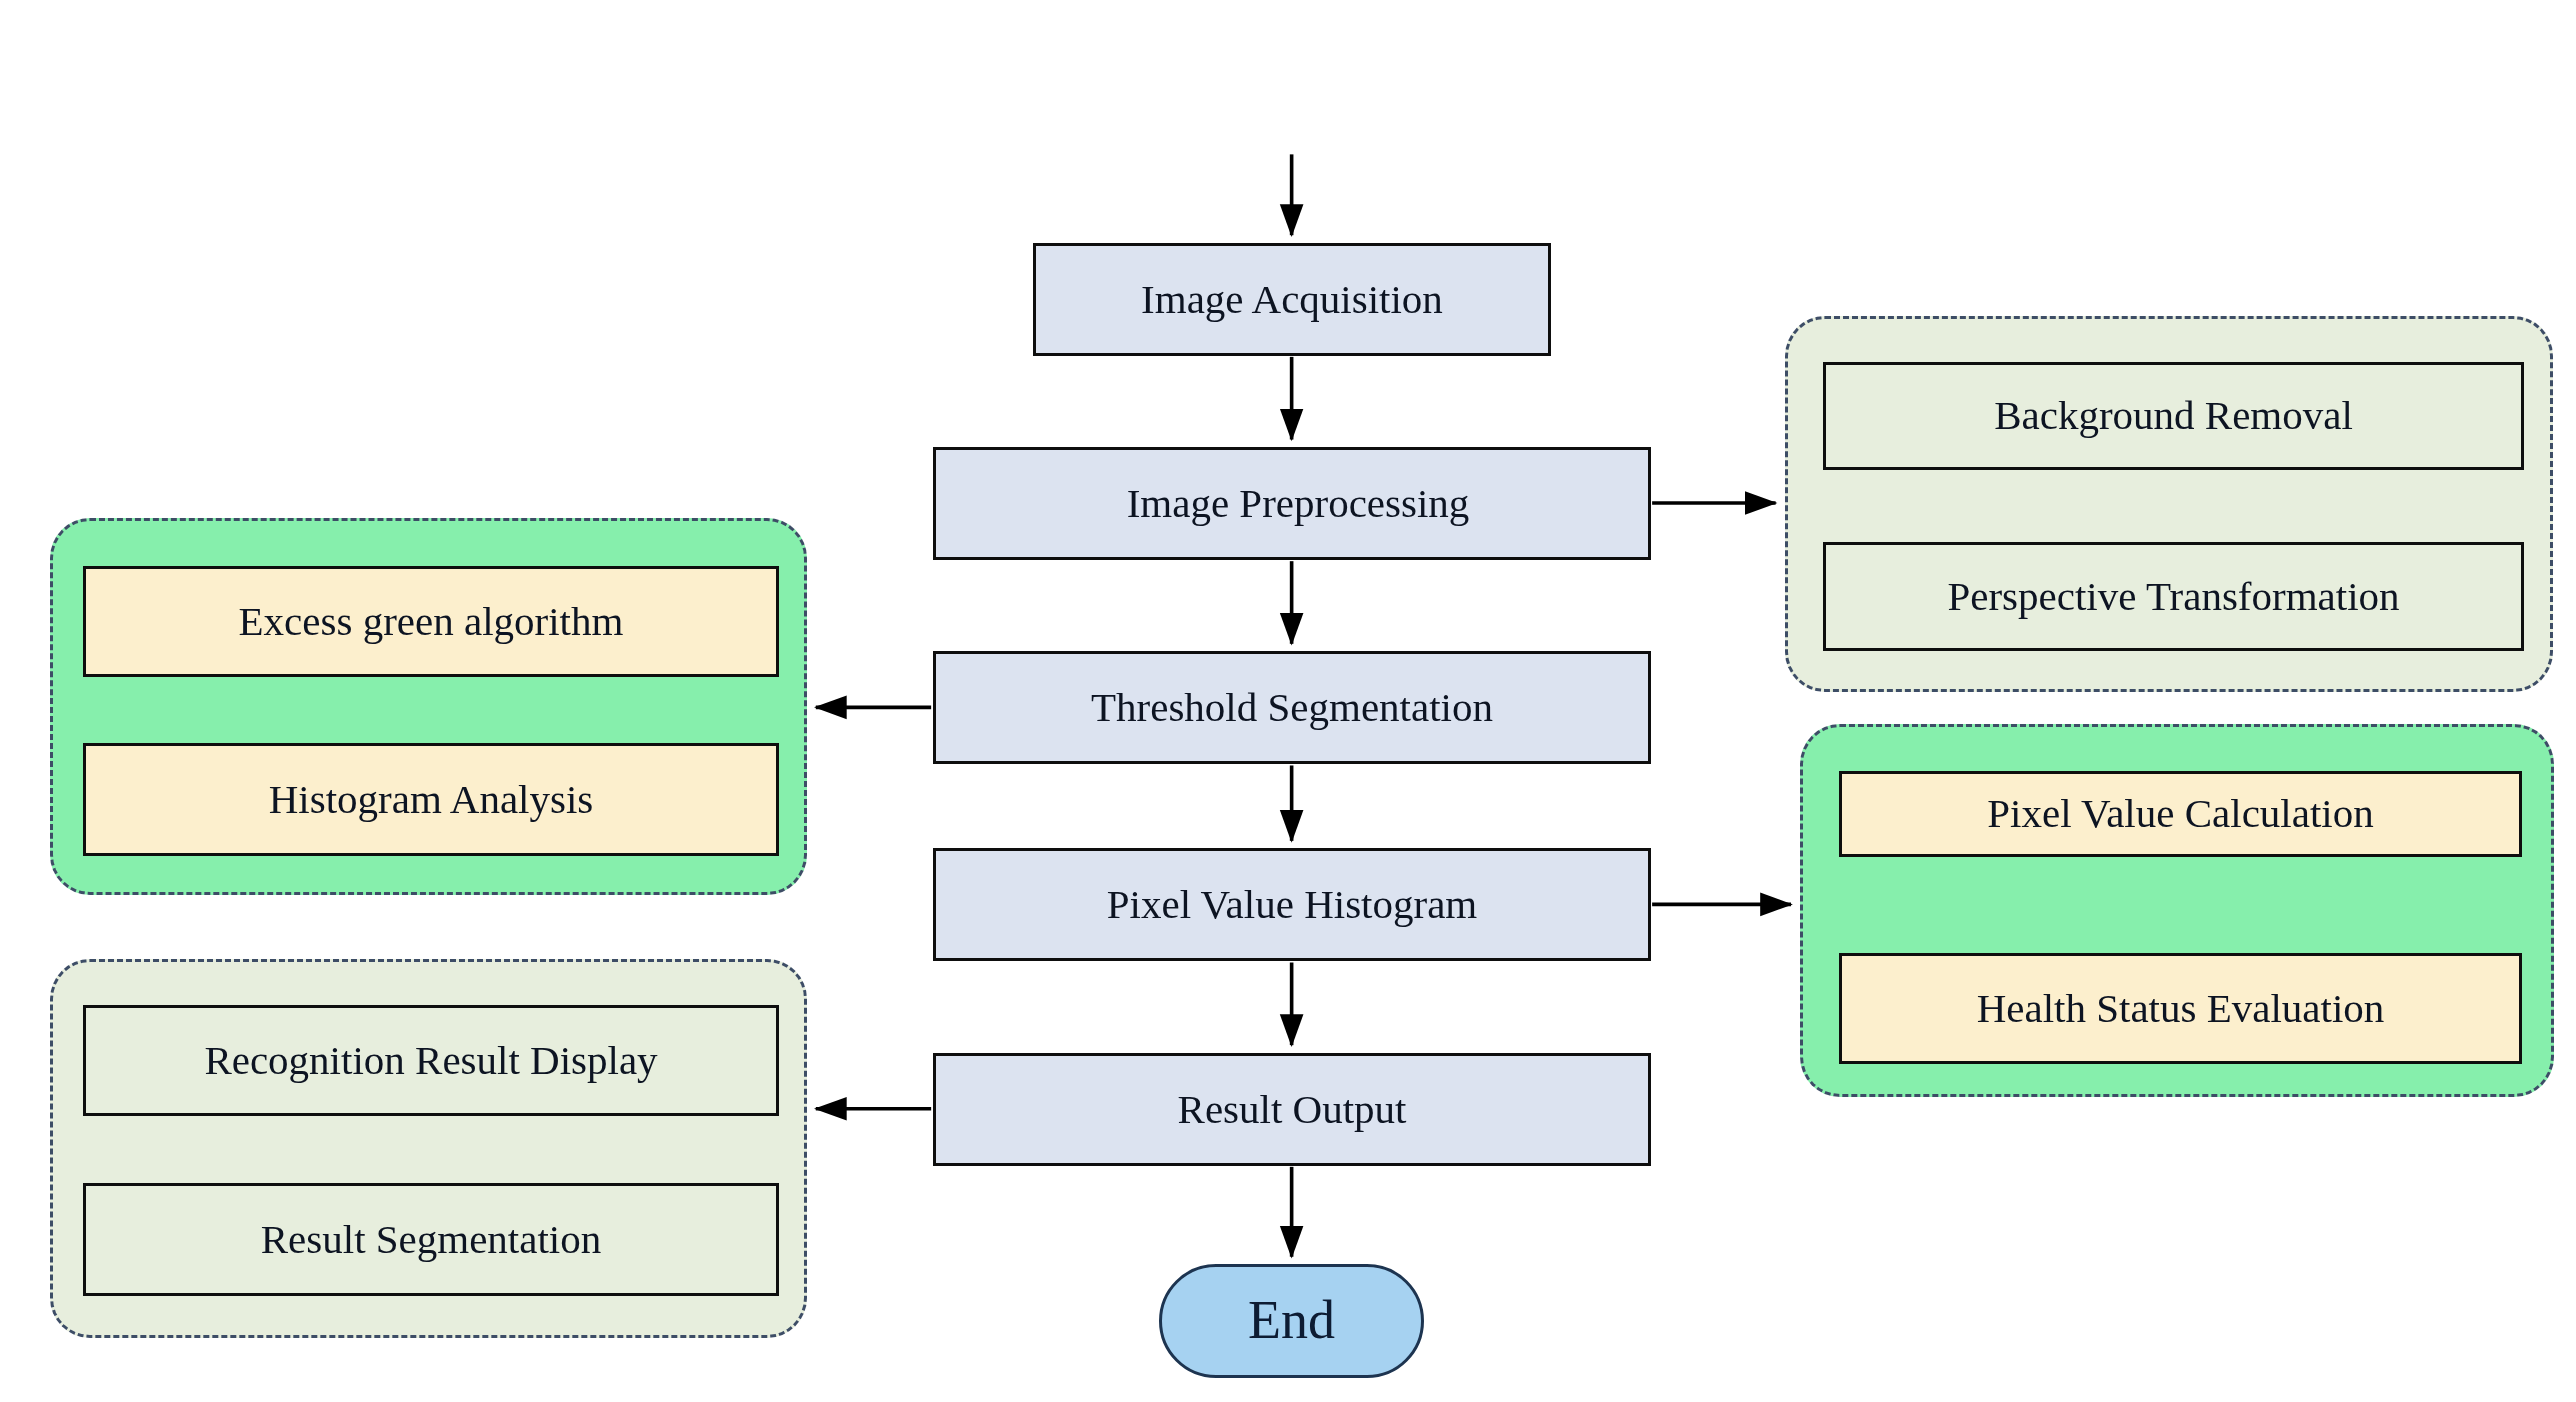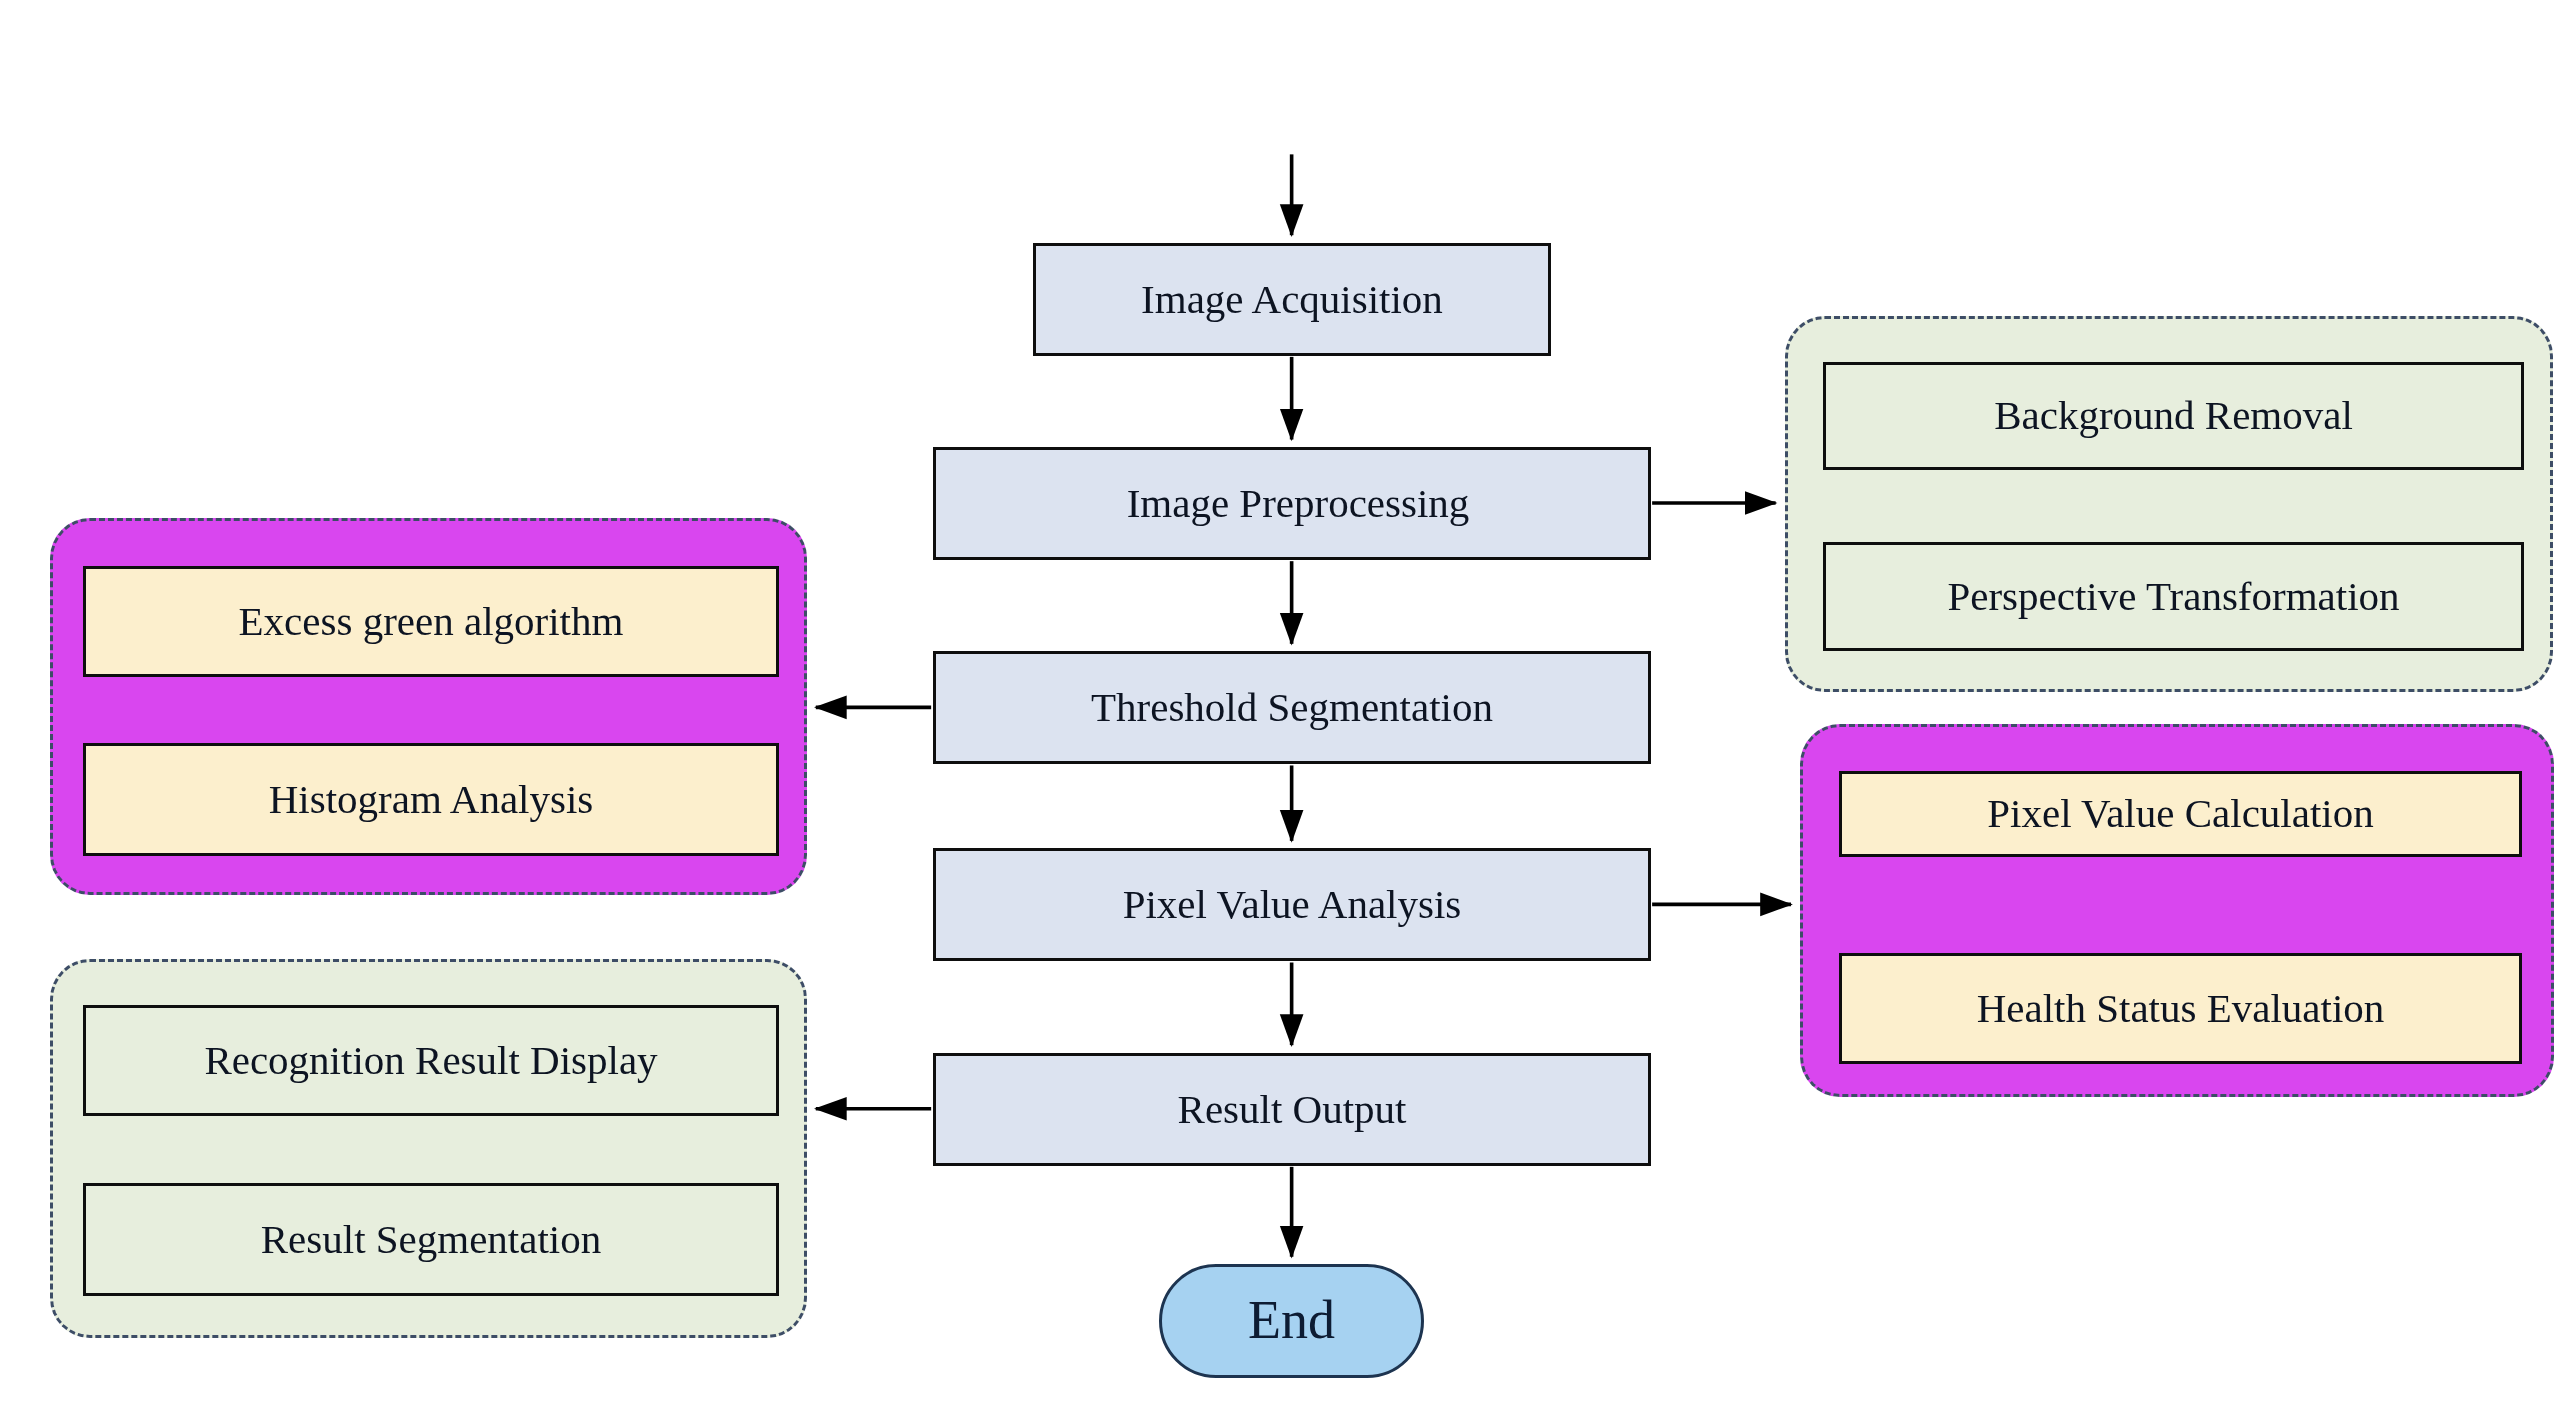--- a/index.html
+++ b/index.html
@@ -27,21 +27,21 @@
     background:#a6d2f1;border:3.6px solid #1d3450;border-radius:64px;
     font-size:54px;color:#0d1c33;
   }
   .group{
     position:absolute;
     border:3.6px dashed #3d4d66;
     border-radius:40px;
     box-sizing:border-box;
   }
   .group.green{background:#e7eedd;}
-  .group.yellow{background:#d946ef;padding-left:48px;}
+  .group.yellow{background:#86efac;padding-left:48px;}
   .sub{position:absolute;border:3.6px solid #0e0e0e;}
   .sub.green{background:#e7eedd;}
   .sub.yellow{background:#fcefcd;}
 
   
   #n-start{left:1159px;top:36px;width:265px;height:114px;}
   #n-ia{left:1033px;top:243px;width:518px;height:113px;}
   #n-ip{left:933px;top:447px;width:718px;height:113px;padding-left:12px;}
   #n-ts{left:933px;top:651px;width:718px;height:113px;}
   #n-pva{left:933px;top:848px;width:718px;height:113px;}
@@ -100,21 +100,21 @@
   <div class="node process" id="n-ia">
     <span>Image Acquisition</span>
   </div>
   <div class="node process" id="n-ip">
     <span>Image Preprocessing</span>
   </div>
   <div class="node process" id="n-ts">
     <span>Threshold Segmentation</span>
   </div>
   <div class="node process" id="n-pva">
-    <span>Pixel Value Analysis</span>
+    <span>Pixel Value Histogram</span>
   </div>
   <div class="node process" id="n-ro">
     <span>Result Output</span>
   </div>
   <div class="node terminal" id="n-end">
     <span>End</span>
   </div>
 
   <div class="group green" id="g-tr">
     <div class="node sub green b1">

